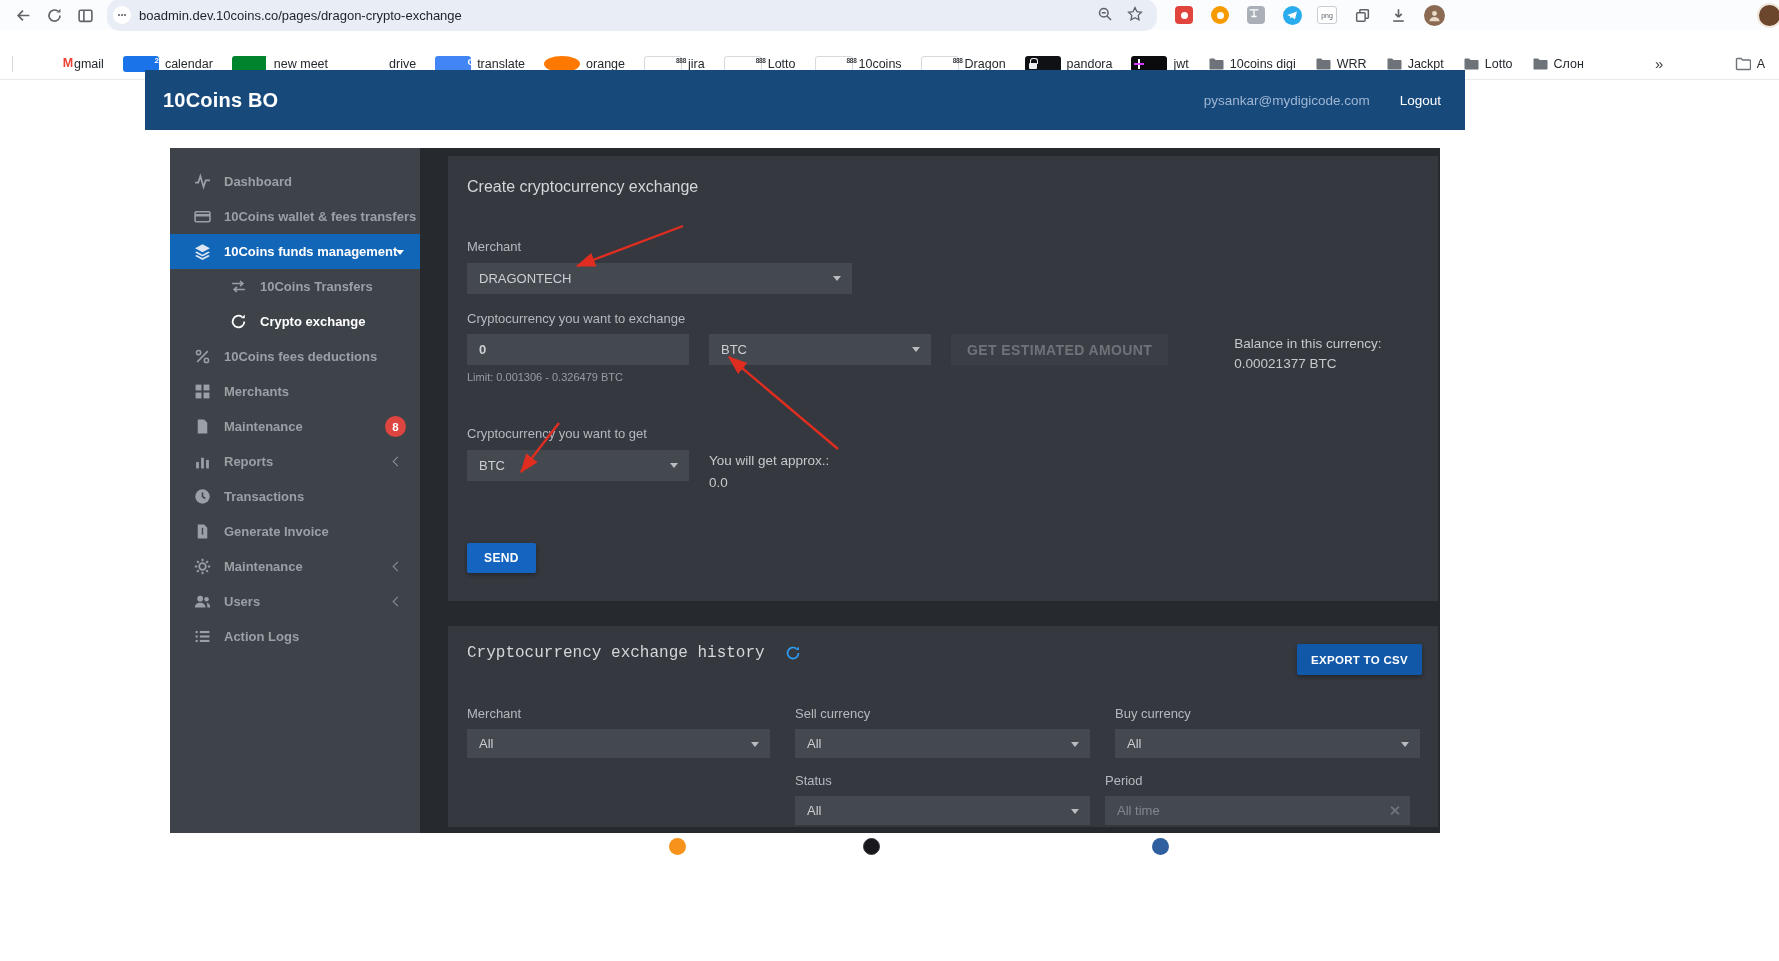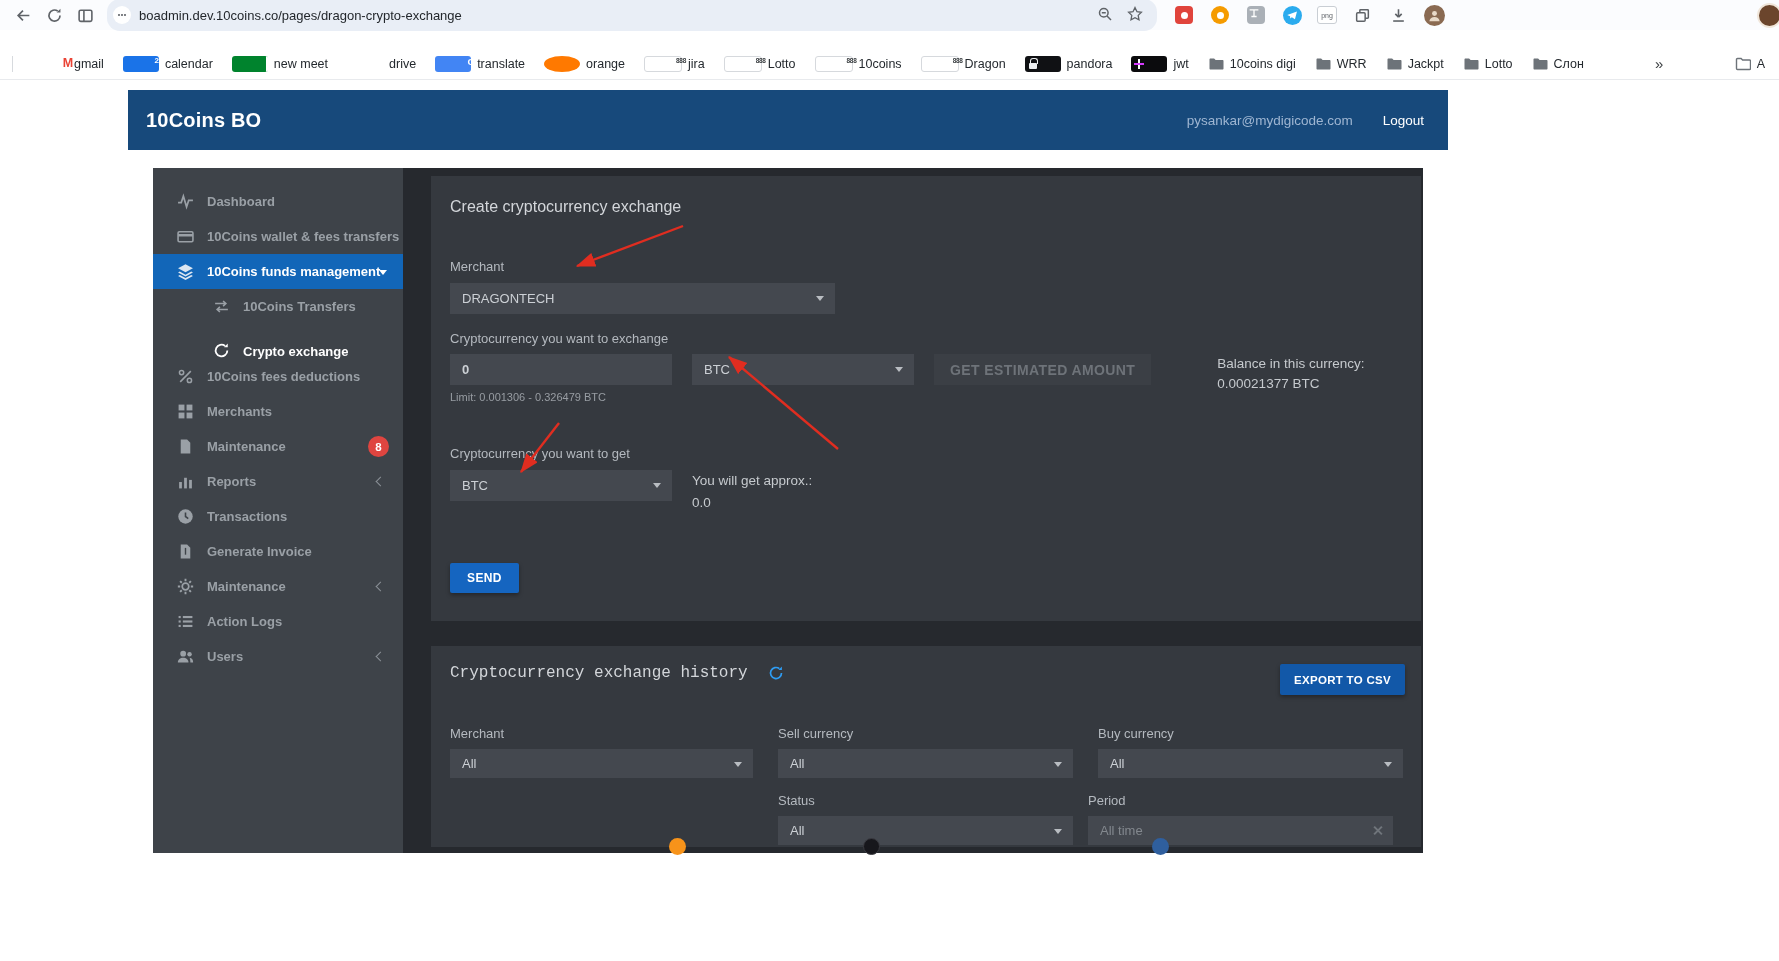--- a/index.html
+++ b/index.html
@@ -60,38 +60,38 @@
   .ic-pan::before { content:""; position:absolute; width:8px; height:6px; background:#eceff1; left:4px; bottom:2.5px; border-radius:1px; }
   .ic-pan::after { content:""; position:absolute; width:6px; height:5px; border:1.5px solid #eceff1; border-bottom:none; border-radius:3px 3px 0 0; left:5px; top:2px; }
   .ic-jwt { background:#0b0b0d; }
   .ic-jwt::before { content:""; position:absolute; width:2px; height:10px; background:#ffffff; left:7px; top:3px; }
   .ic-jwt::after { content:""; position:absolute; width:10px; height:2px; background:#d63aff; left:3px; top:7px; }
   svg.fold { width:16px; height:16px; }
   .bm-overflow { margin-left:52px; font-size:15px; color:#3c4043; cursor:pointer; flex:0 0 auto; }
   .bm-right { margin-left:auto; margin-right:2px; }
 
   
-  .page { position:absolute; top:70px; left:128px; width:1320px;margin-top:20px; }
+  .page { position:absolute; top:70px; left:145px; width:1320px; }
   .app-header { height:60px; background:#17497b; display:flex; align-items:center; padding:0 24px 0 18px; }
   .app-title { color:#ffffff; font-size:20px; font-weight:bold; letter-spacing:.2px; }
   .hdr-right { margin-left:auto; display:flex; align-items:center; gap:30px; }
   .hdr-email { color:#9fb6d2; font-size:13.5px; cursor:default; }
   .hdr-logout { color:#ffffff; font-size:13.5px; cursor:pointer; }
 
   .app-body { margin:18px 25px 0; background:#26292e; display:flex; align-items:flex-start; height:685px; overflow:hidden; }
 
   
   .sidebar { width:250px; background:#3e4349; padding:16px 0 0; height:754px; flex:0 0 auto; }
   .side-item { position:relative; height:35px; display:flex; align-items:center; padding-left:24px; color:#9aa0a6; font-size:13px; font-weight:bold; cursor:pointer; }
   .side-item .s-ic { width:18px; height:18px; margin-right:12px; display:flex; align-items:center; color:#9aa0a6; flex:0 0 auto; }
   .side-item .s-ic svg { width:17px; height:17px; }
   .side-item.active { background:#1266b8; color:#ffffff; }
   .side-item.active .s-ic { color:#dbe6f2; }
   .side-item.sub { padding-left:60px; }
-  .side-item.sel { color:#ffffff;align-items:flex-end; }
+  .side-item.sel { color:#ffffff; }
   .side-item.sel .s-ic { color:#ffffff; }
   .s-label { white-space:nowrap; }
   .badge { position:absolute; right:14px; top:7px; width:21px; height:21px; border-radius:50%; background:#df4540; color:#fff; font-size:11.5px; font-weight:bold; display:flex; align-items:center; justify-content:center; }
   .chev-l { position:absolute; right:19px; top:14px; width:7px; height:7px; border-left:1.5px solid #8b9197; border-bottom:1.5px solid #8b9197; transform:rotate(45deg); }
   .caret-d { position:absolute; right:16px; top:16px; width:0; height:0; border:4px solid transparent; border-top:5px solid #ffffff; }
 
   
   .main { flex:1; padding:8px 10px 0 28px; }
   .panel { background:#35393f; }
   .panel1 { padding:22px 28px 28px 19px; }
@@ -468,44 +468,44 @@
               </g>
             </svg>
           </span>
         <span class="s-label">Maintenance</span>
         <span class="chev-l"></span>
       </div>
       <div class="side-item">
         <span class="s-ic">
             <svg viewBox="0 0 16 16">
               <g fill="currentColor">
+                <circle cx="5.8" cy="5.4" r="2.7"></circle>
+                <path d="M.8 13.6c0-2.8 2.2-4.4 5-4.4s5 1.6 5 4.4z"></path>
+                <circle cx="11.8" cy="5.8" r="2.1"></circle>
+                <path d="M11.9 9.2c2 .2 3.3 1.7 3.3 4.4h-2.6c0-1.8-.3-3.2-.7-4.4z"></path>
+              </g>
+            </svg>
+          </span>
+        <span class="s-label">Users</span>
+        <span class="chev-l"></span>
+      </div>
+      <div class="side-item">
+        <span class="s-ic">
+            <svg viewBox="0 0 16 16">
+              <g fill="currentColor">
                 <rect x="1.5" y="2.8" width="2" height="2"></rect>
                 <rect x="1.5" y="7" width="2" height="2"></rect>
                 <rect x="1.5" y="11.2" width="2" height="2"></rect>
                 <rect x="5.5" y="2.8" width="9" height="2"></rect>
                 <rect x="5.5" y="7" width="9" height="2"></rect>
                 <rect x="5.5" y="11.2" width="9" height="2"></rect>
               </g>
             </svg>
           </span>
         <span class="s-label">Action Logs</span>
-      </div>
-      <div class="side-item">
-        <span class="s-ic">
-            <svg viewBox="0 0 16 16">
-              <g fill="currentColor">
-                <circle cx="5.8" cy="5.4" r="2.7"></circle>
-                <path d="M.8 13.6c0-2.8 2.2-4.4 5-4.4s5 1.6 5 4.4z"></path>
-                <circle cx="11.8" cy="5.8" r="2.1"></circle>
-                <path d="M11.9 9.2c2 .2 3.3 1.7 3.3 4.4h-2.6c0-1.8-.3-3.2-.7-4.4z"></path>
-              </g>
-            </svg>
-          </span>
-        <span class="s-label">Users</span>
-        <span class="chev-l"></span>
       </div>
     </aside>
 
     <main class="main">
 
       <section class="panel panel1">
         <h2 class="panel-title">Create cryptocurrency exchange</h2>
 
         <div class="form-label mt43">Merchant</div>
         <div class="select w385 mt9">

